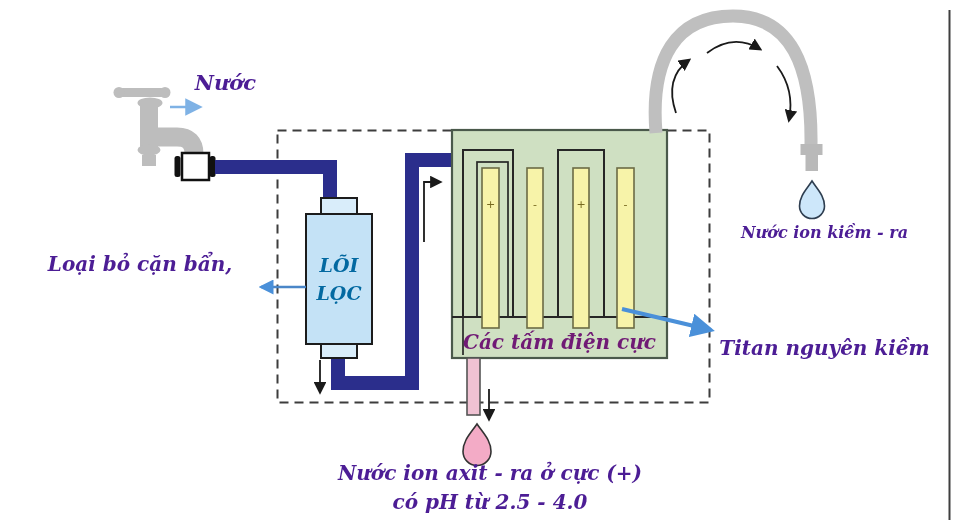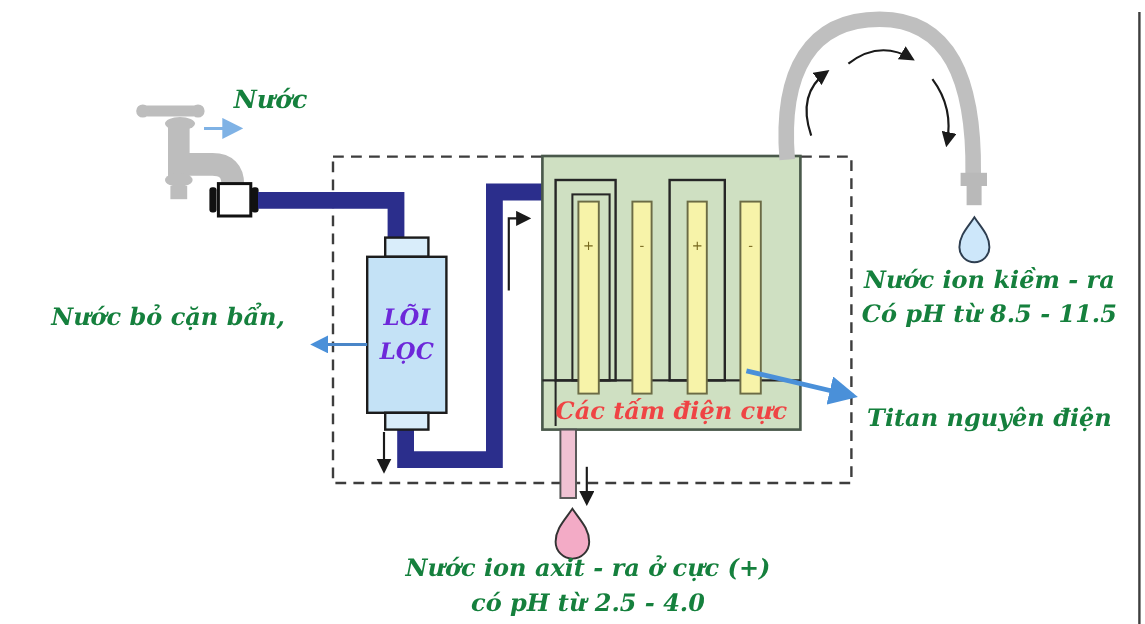--- a/index.html
+++ b/index.html
@@ -3,28 +3,28 @@
 <meta charset="utf-8">
 <style>
   html,body{margin:0;padding:0;background:#ffffff;}
   .stage{
     position:relative;width:954px;height:520px;background:#ffffff;
     overflow:hidden;font-family:"DejaVu Serif", serif;
   }
   .stage svg{position:absolute;left:0;top:0;}
   .lbl{
     position:absolute;text-align:center;font-style:italic;font-weight:700;
-    color:#15803d;white-space:nowrap;
+    color:#4c1d95;white-space:nowrap;
   }
   .lbl div{white-space:nowrap;}
   .tap-label{left:178px;top:70px;width:95px;font-size:21px;line-height:25px;}
   .benefit-label{left:35px;top:250px;width:210px;font-size:20px;line-height:29px;}
-  .core-label{left:306px;top:251px;width:66px;font-size:19px;line-height:28px;color:#6d28d9;}
-  .plates-label{left:452px;top:330px;width:215px;font-size:20px;line-height:24px;color:#ef4444;}
-  .alkaline-label{left:712px;top:219px;width:225px;font-size:20px;line-height:28px;font-style:italic;}
+  .core-label{left:306px;top:251px;width:66px;font-size:19px;line-height:28px;color:#0369a1;}
+  .plates-label{left:452px;top:330px;width:215px;font-size:20px;line-height:24px;color:#701a75;}
+  .alkaline-label{left:712px;top:219px;width:225px;font-size:16px;line-height:28px;font-style:italic;}
   .titan-label{left:712px;top:334px;width:225px;font-size:20px;line-height:29px;}
   .acid-label{left:325px;top:459px;width:330px;font-size:20px;line-height:29px;text-align:center;}
 </style>
 </head>
 <body>
 
 <div class="stage">
 
   <svg width="954" height="520" viewBox="0 0 954 520">
     <defs>
@@ -106,37 +106,36 @@
     <path d="M 306 287 L 261 287" stroke="#4a86c8" stroke-width="2.5" fill="none" marker-end="url(#ah-blue)"></path>
 
     <path d="M 949.5 10 L 949.5 520" stroke="#3f3f3f" stroke-width="2"></path>
   </svg>
 
   <div class="lbl tap-label">
     <div>Nước</div>
   </div>
 
   <div class="lbl benefit-label">
-    <div>Nước bỏ cặn bẩn,</div>
+    <div>Loại bỏ cặn bẩn,</div>
   </div>
 
   <div class="lbl core-label">
     <div>LÕI</div>
     <div>LỌC</div>
   </div>
 
   <div class="lbl plates-label">Các tấm điện cực</div>
 
   <div class="lbl alkaline-label">
     <div>Nước ion kiềm - ra</div>
-    <div>Có pH từ 8.5 - 11.5</div>
   </div>
 
   <div class="lbl titan-label">
-    <div>Titan nguyên điện</div>
+    <div>Titan nguyên kiềm</div>
   </div>
 
   <div class="lbl acid-label">
     <div>Nước ion axit - ra ở cực (+)</div>
     <div>có pH từ 2.5 - 4.0</div>
   </div>
 
 </div>
 
 </body></html>

